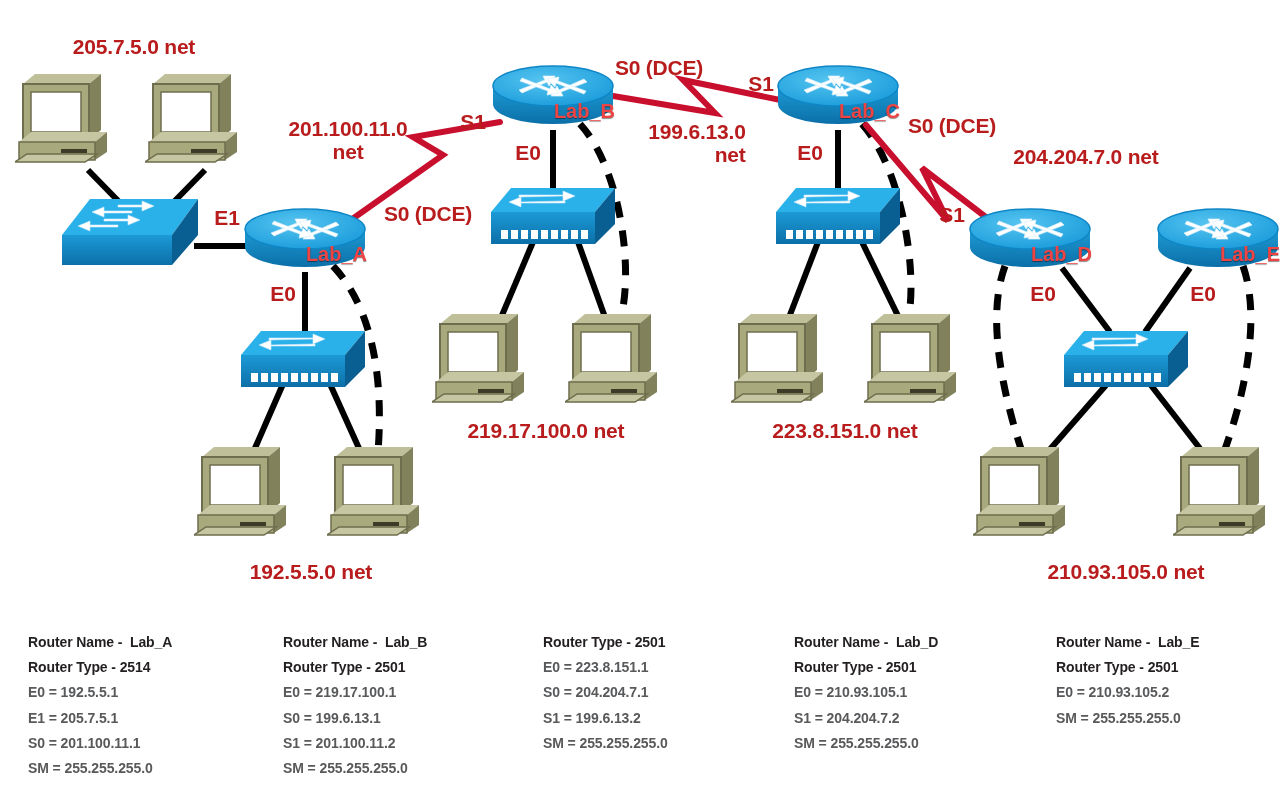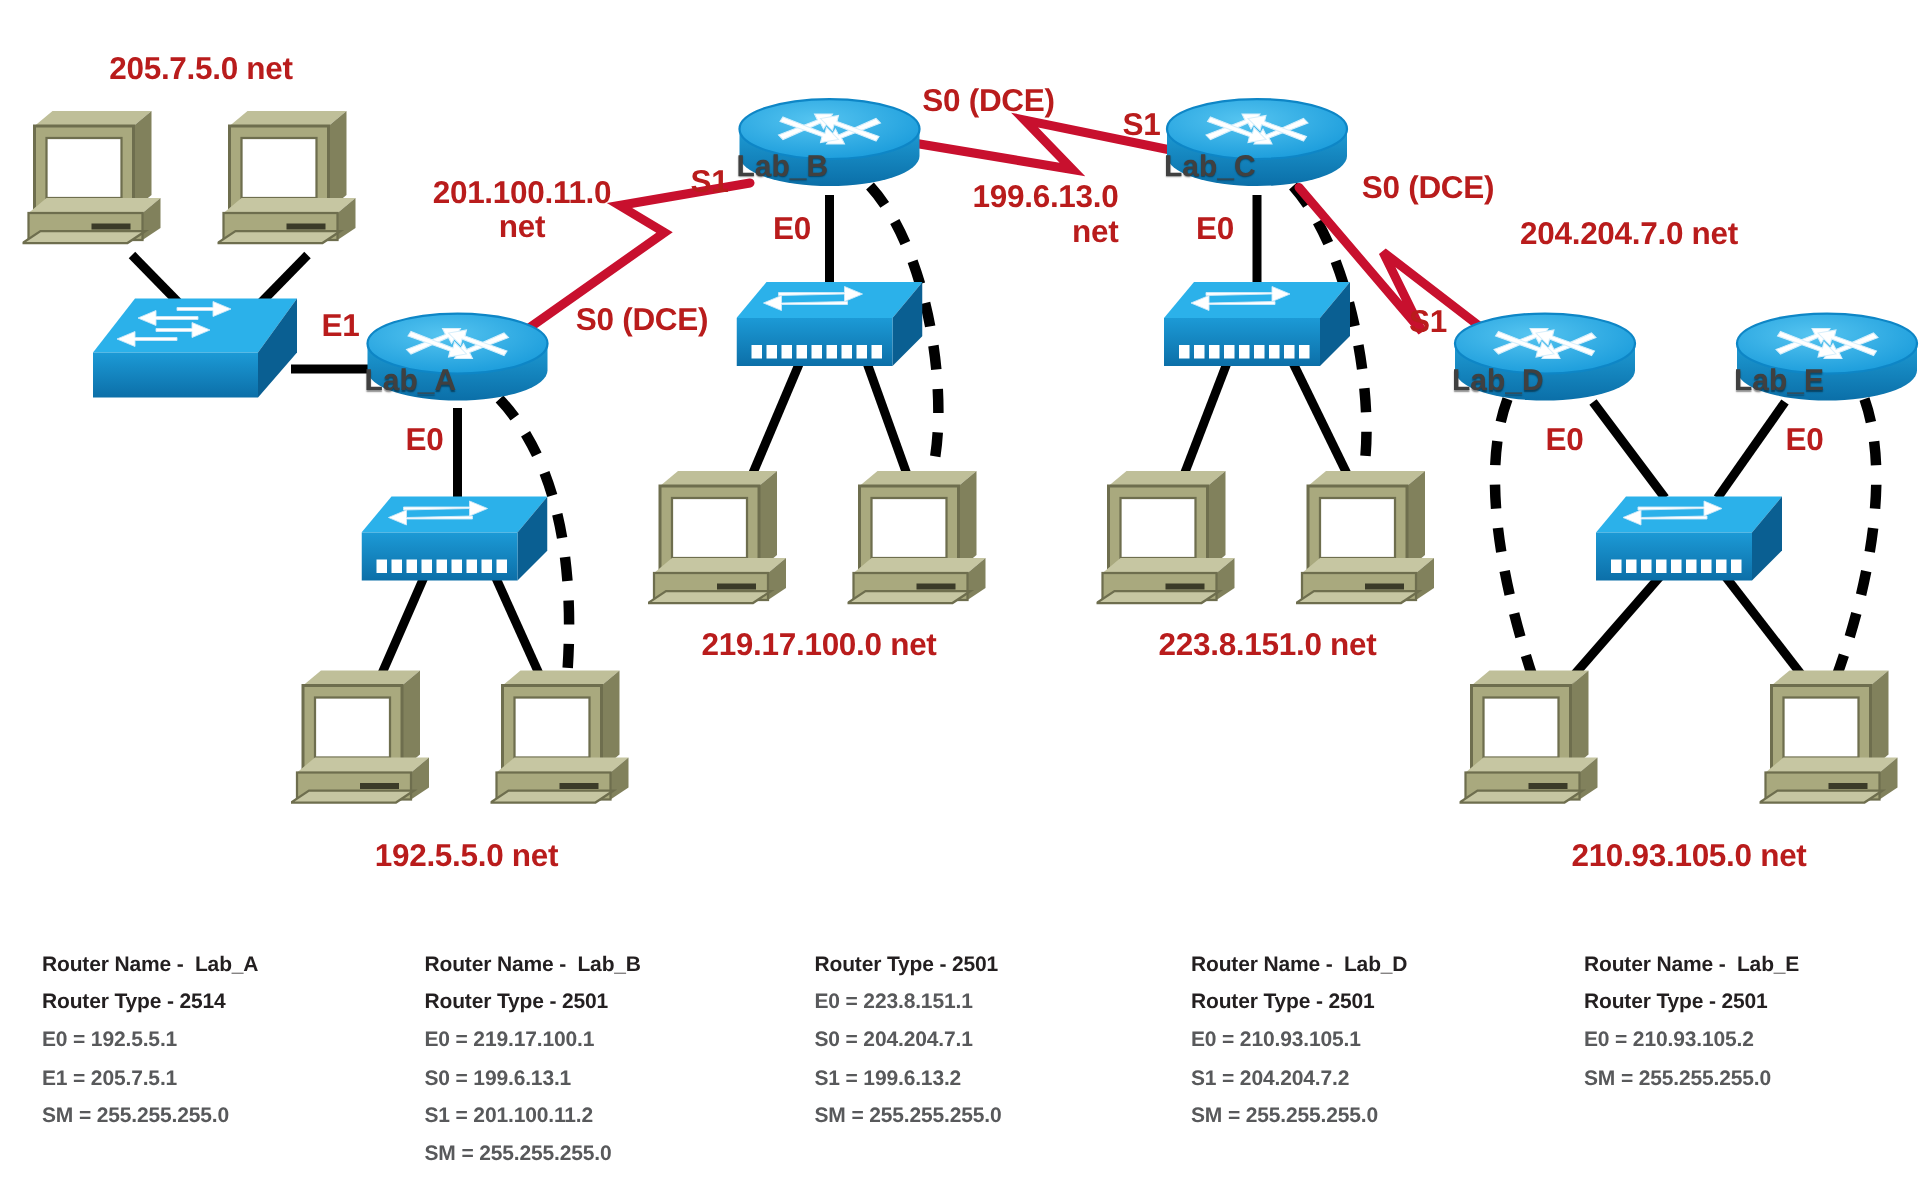--- a/index.html
+++ b/index.html
@@ -41,22 +41,22 @@
   }
   .netlbl { font-size: 21px; line-height: 23px; text-align: center; }
   .iflbl  { font-size: 21px; }
 
   
   .router { width: 124px; height: 78px; }
   .router .rtxt {
     position: absolute;
     left: 0; right: 0;
     top: 44px;
-    text-align: left;
-    color: #404040;
+    text-align: right;
+    color: #ef4444;
     font-size: 20px;
     font-weight: 700;
     font-family: "Liberation Sans", sans-serif;
     text-shadow: 0 1px 1px rgba(0,0,0,.45);
     letter-spacing: 0px;
   }
 
   
   .switch2 { width: 124px; height: 66px; }
   .switch4 { width: 136px; height: 74px; }
@@ -484,20 +484,20 @@
       <div class="lbl iflbl" style="left: 659px; top: 68px;">S0 (DCE)</div>
       <div class="lbl iflbl" style="left: 761px; top: 84px;">S1</div>
       <div class="lbl iflbl" style="left: 810px; top: 153px;">E0</div>
       <div class="lbl iflbl" style="left: 952px; top: 126px;">S0 (DCE)</div>
       <div class="lbl iflbl" style="left: 952px; top: 215px;">S1</div>
       <div class="lbl iflbl" style="left: 1043px; top: 294px;">E0</div>
       <div class="lbl iflbl" style="left: 1203px; top: 294px;">E0</div>
     </div>
 
   <div id="infoblocks">
-      <div class="infoblock" style="left: 28px; top: 630px;"><span class="row hdr">Router Name -  Lab_A</span><span class="row hdr">Router Type - 2514</span><span class="row">E0 = 192.5.5.1</span><span class="row">E1 = 205.7.5.1</span><span class="row">SM = 255.255.255.0</span></div>
+      <div class="infoblock" style="left: 28px; top: 630px;"><span class="row hdr">Router Name -  Lab_A</span><span class="row hdr">Router Type - 2514</span><span class="row">E0 = 192.5.5.1</span><span class="row">E1 = 205.7.5.1</span><span class="row">S0 = 201.100.11.1</span><span class="row">SM = 255.255.255.0</span></div>
       <div class="infoblock" style="left: 283px; top: 630px;"><span class="row hdr">Router Name -  Lab_B</span><span class="row hdr">Router Type - 2501</span><span class="row">E0 = 219.17.100.1</span><span class="row">S0 = 199.6.13.1</span><span class="row">S1 = 201.100.11.2</span><span class="row">SM = 255.255.255.0</span></div>
       <div class="infoblock" style="left: 543px; top: 630px;"><span class="row hdr">Router Type - 2501</span><span class="row">E0 = 223.8.151.1</span><span class="row">S0 = 204.204.7.1</span><span class="row">S1 = 199.6.13.2</span><span class="row">SM = 255.255.255.0</span></div>
       <div class="infoblock" style="left: 794px; top: 630px;"><span class="row hdr">Router Name -  Lab_D</span><span class="row hdr">Router Type - 2501</span><span class="row">E0 = 210.93.105.1</span><span class="row">S1 = 204.204.7.2</span><span class="row">SM = 255.255.255.0</span></div>
       <div class="infoblock" style="left: 1056px; top: 630px;"><span class="row hdr">Router Name -  Lab_E</span><span class="row hdr">Router Type - 2501</span><span class="row">E0 = 210.93.105.2</span><span class="row">SM = 255.255.255.0</span></div>
     </div>
 
 </div>
 
 </body></html>

